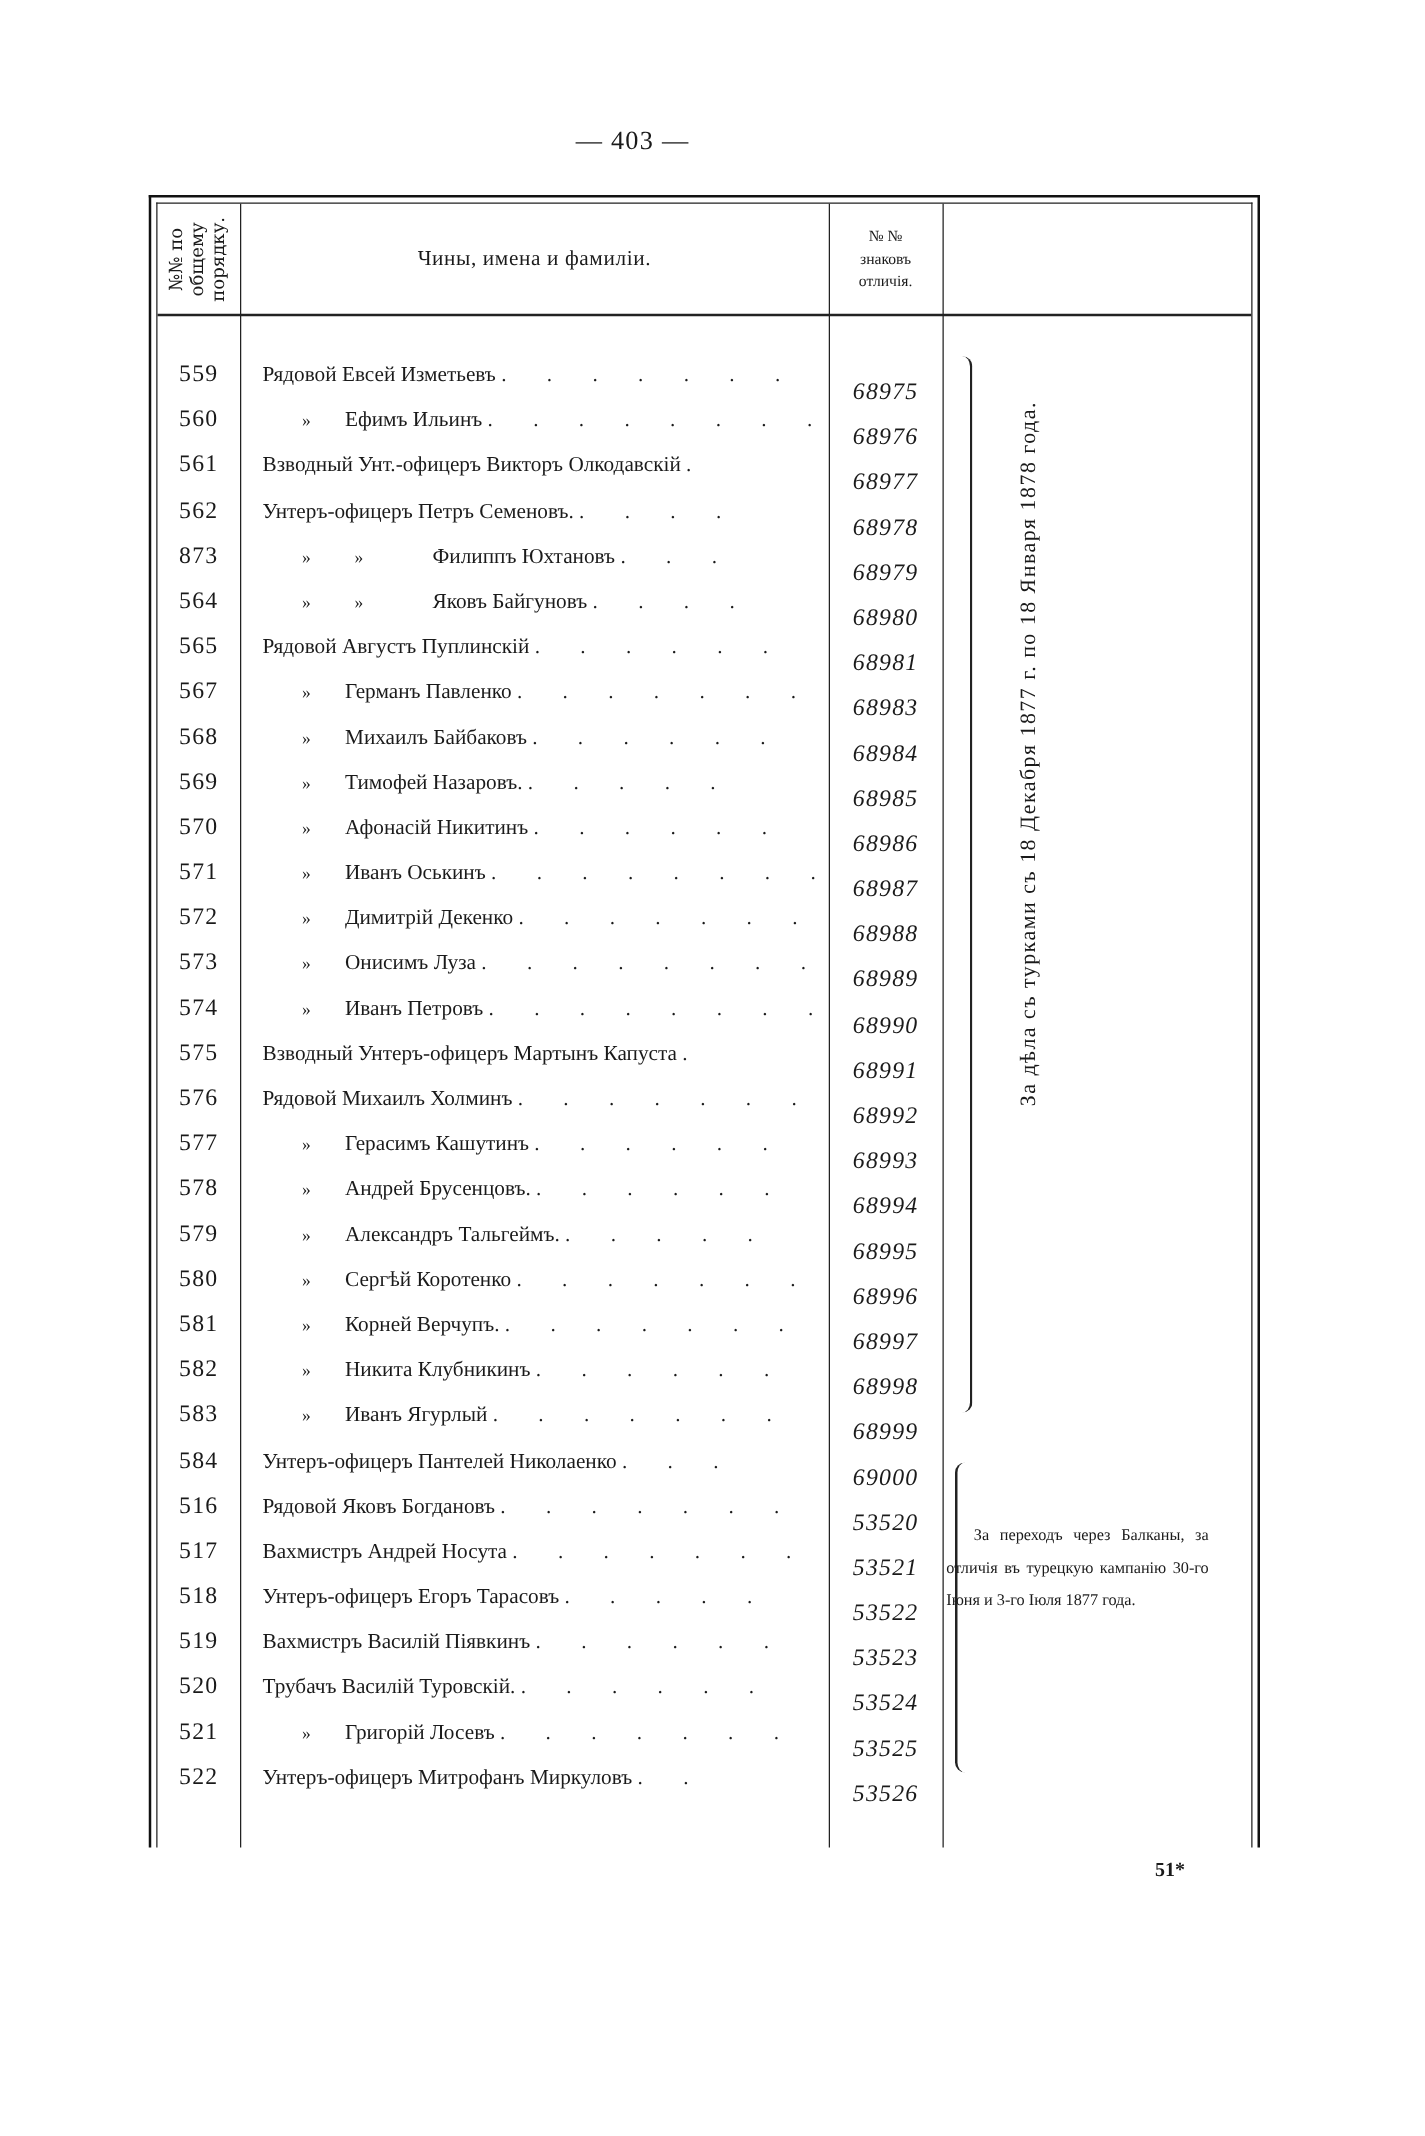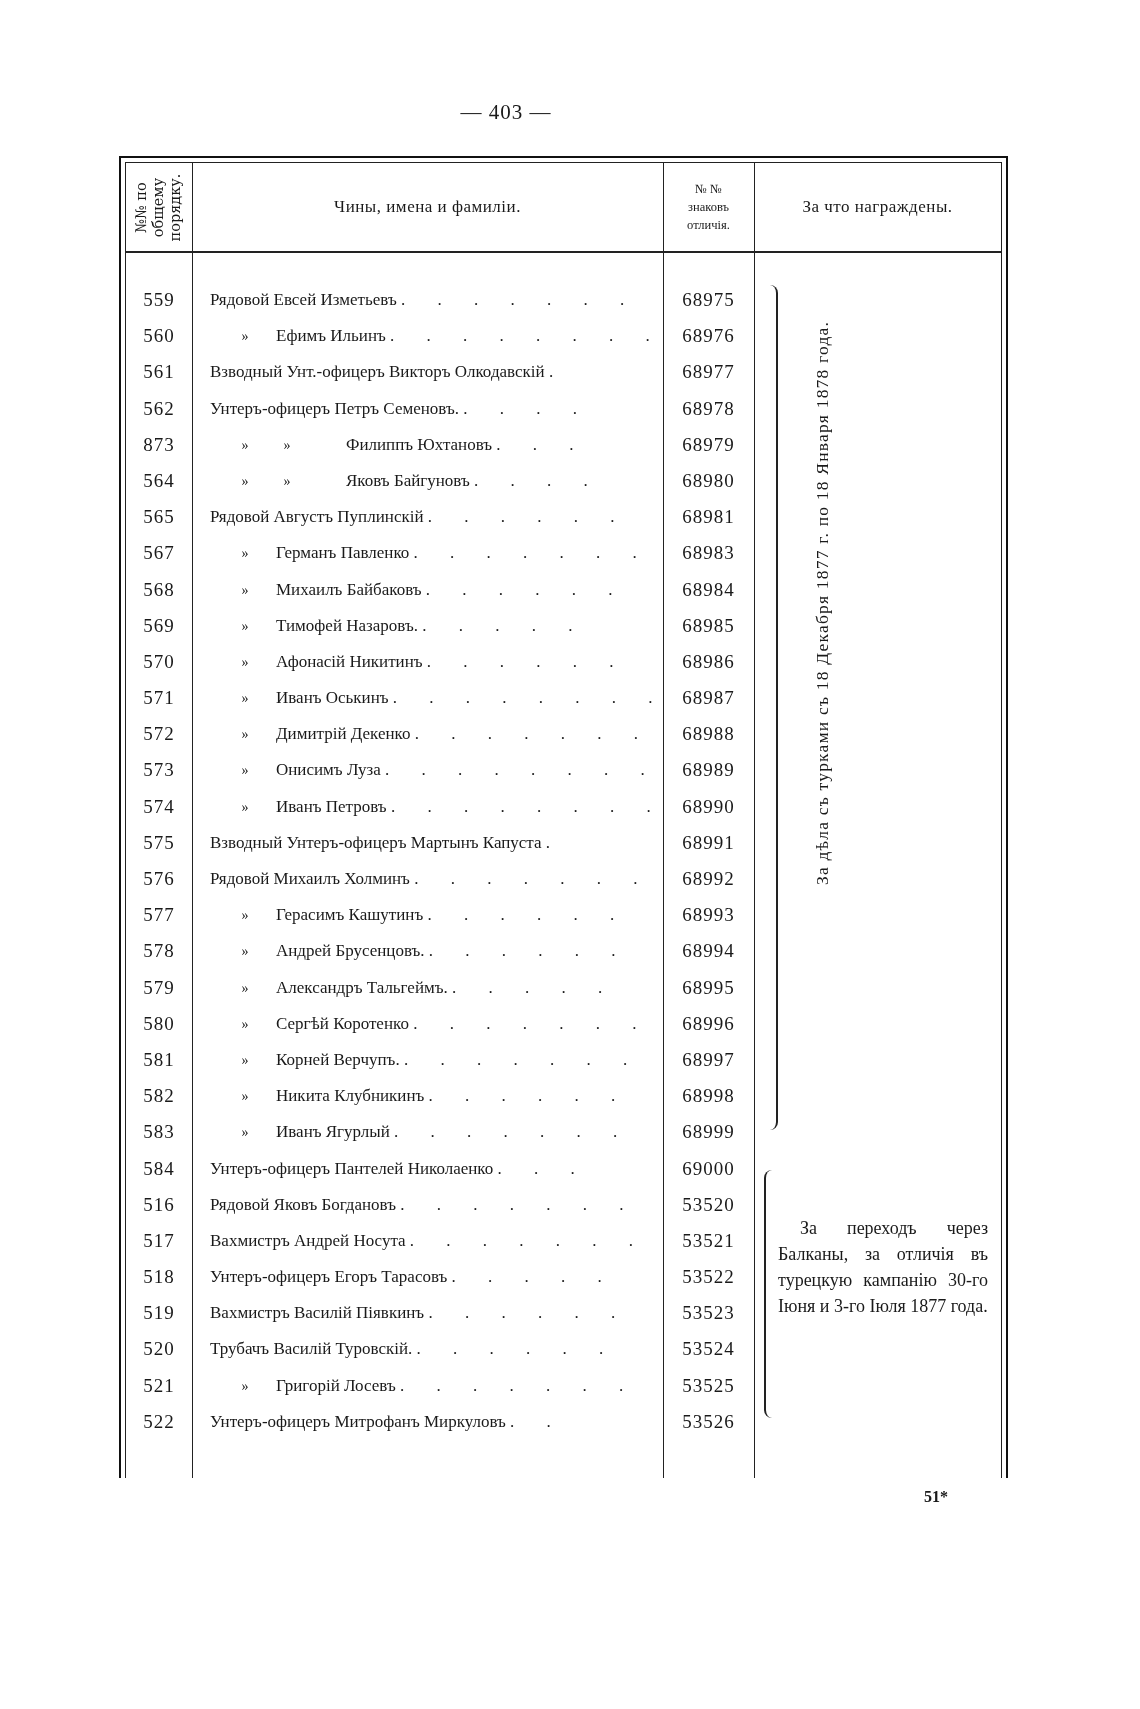--- a/index.html
+++ b/index.html
@@ -44,41 +44,41 @@
     font-style: normal; letter-spacing: 1px;
   }
   .row .name {
     position: absolute; left: 84px; width: 450px; top: 7px; font-size: 17px; white-space: nowrap; overflow: hidden;
   }
   .row .name .ditto { display: inline-block; width: 42px; text-align: center; font-size: 14px; }
   .row .name .ditto.first { margin-left: 14px; }
   .row .name .gap { display: inline-block; width: 38px; }
   .row .name .dots { letter-spacing: 14px; }
   .row .badge {
-    position: absolute; left: 537px; width: 91px; text-align: center; top: 6px; font-size: 19px; letter-spacing: 1px;
+    position: absolute; left: 537px; width: 91px; text-align: center; top: 20px; font-size: 19px; letter-spacing: 1px; font-style: italic;
   }
   .brace1 {
     position: absolute; left: 638px; top: 122px; width: 12px; height: 845px;
     border-right: 2px solid #222; border-radius: 0 8px 8px 0;
   }
   .brace2 {
     position: absolute; left: 638px; top: 1007px; width: 10px; height: 248px;
     border-left: 2px solid #222; border-radius: 8px 0 0 8px;
   }
   .reason1 {
     position: absolute; left: 700px; top: 122px; width: 0; height: 845px;
   }
   .reason1 .rot {
     position: absolute; left: 0; top: 0; transform-origin: 0 0;
     transform: translate(-14px, 600px) rotate(-90deg);
     white-space: nowrap; font-size: 17.5px; letter-spacing: 1.2px;
   }
   .reason2 {
-    position: absolute; left: 652px; top: 1052px; width: 210px;
-    font-size: 18px; line-height: 26px; text-align: justify; text-align-last: left;
+    position: absolute; left: 631px; top: 1052px; width: 210px;
+    font-size: 13px; line-height: 26px; text-align: justify; text-align-last: left;
   }
   .reason2 .indent { display: inline-block; width: 22px; }
   .sheet-mark { position: absolute; left: 924px; top: 1488px; font-size: 16px; font-weight: bold; }
 </style>
 </head>
 <body>
 
 <div class="page-number">— 403 —</div>
 
 <div class="table-wrap">
@@ -96,21 +96,20 @@
       </div>
     </div>
     <div class="hdr hdr-name">Чины, имена и фамиліи.</div>
     <div class="hdr hdr-badge">
       <div>
         <div>№ №</div>
         <div>знаковъ</div>
         <div>отличія.</div>
       </div>
     </div>
-    <div class="hdr hdr-reason">За что награждены.</div>
 
     <div class="rows" id="rows">
         <div class="row">
           <div class="num">559</div>
           <div class="name"><span>Рядовой</span> <span>Евсей Изметьевъ</span> <span class="dots">. . . . . . .</span></div>
           <div class="badge">68975</div>
         </div>
         <div class="row">
           <div class="num">560</div>
           <div class="name"><span class="ditto first">»</span><span style="display: inline-block; width: 10px;"></span><span>Ефимъ Ильинъ</span> <span class="dots">. . . . . . . .</span></div>

